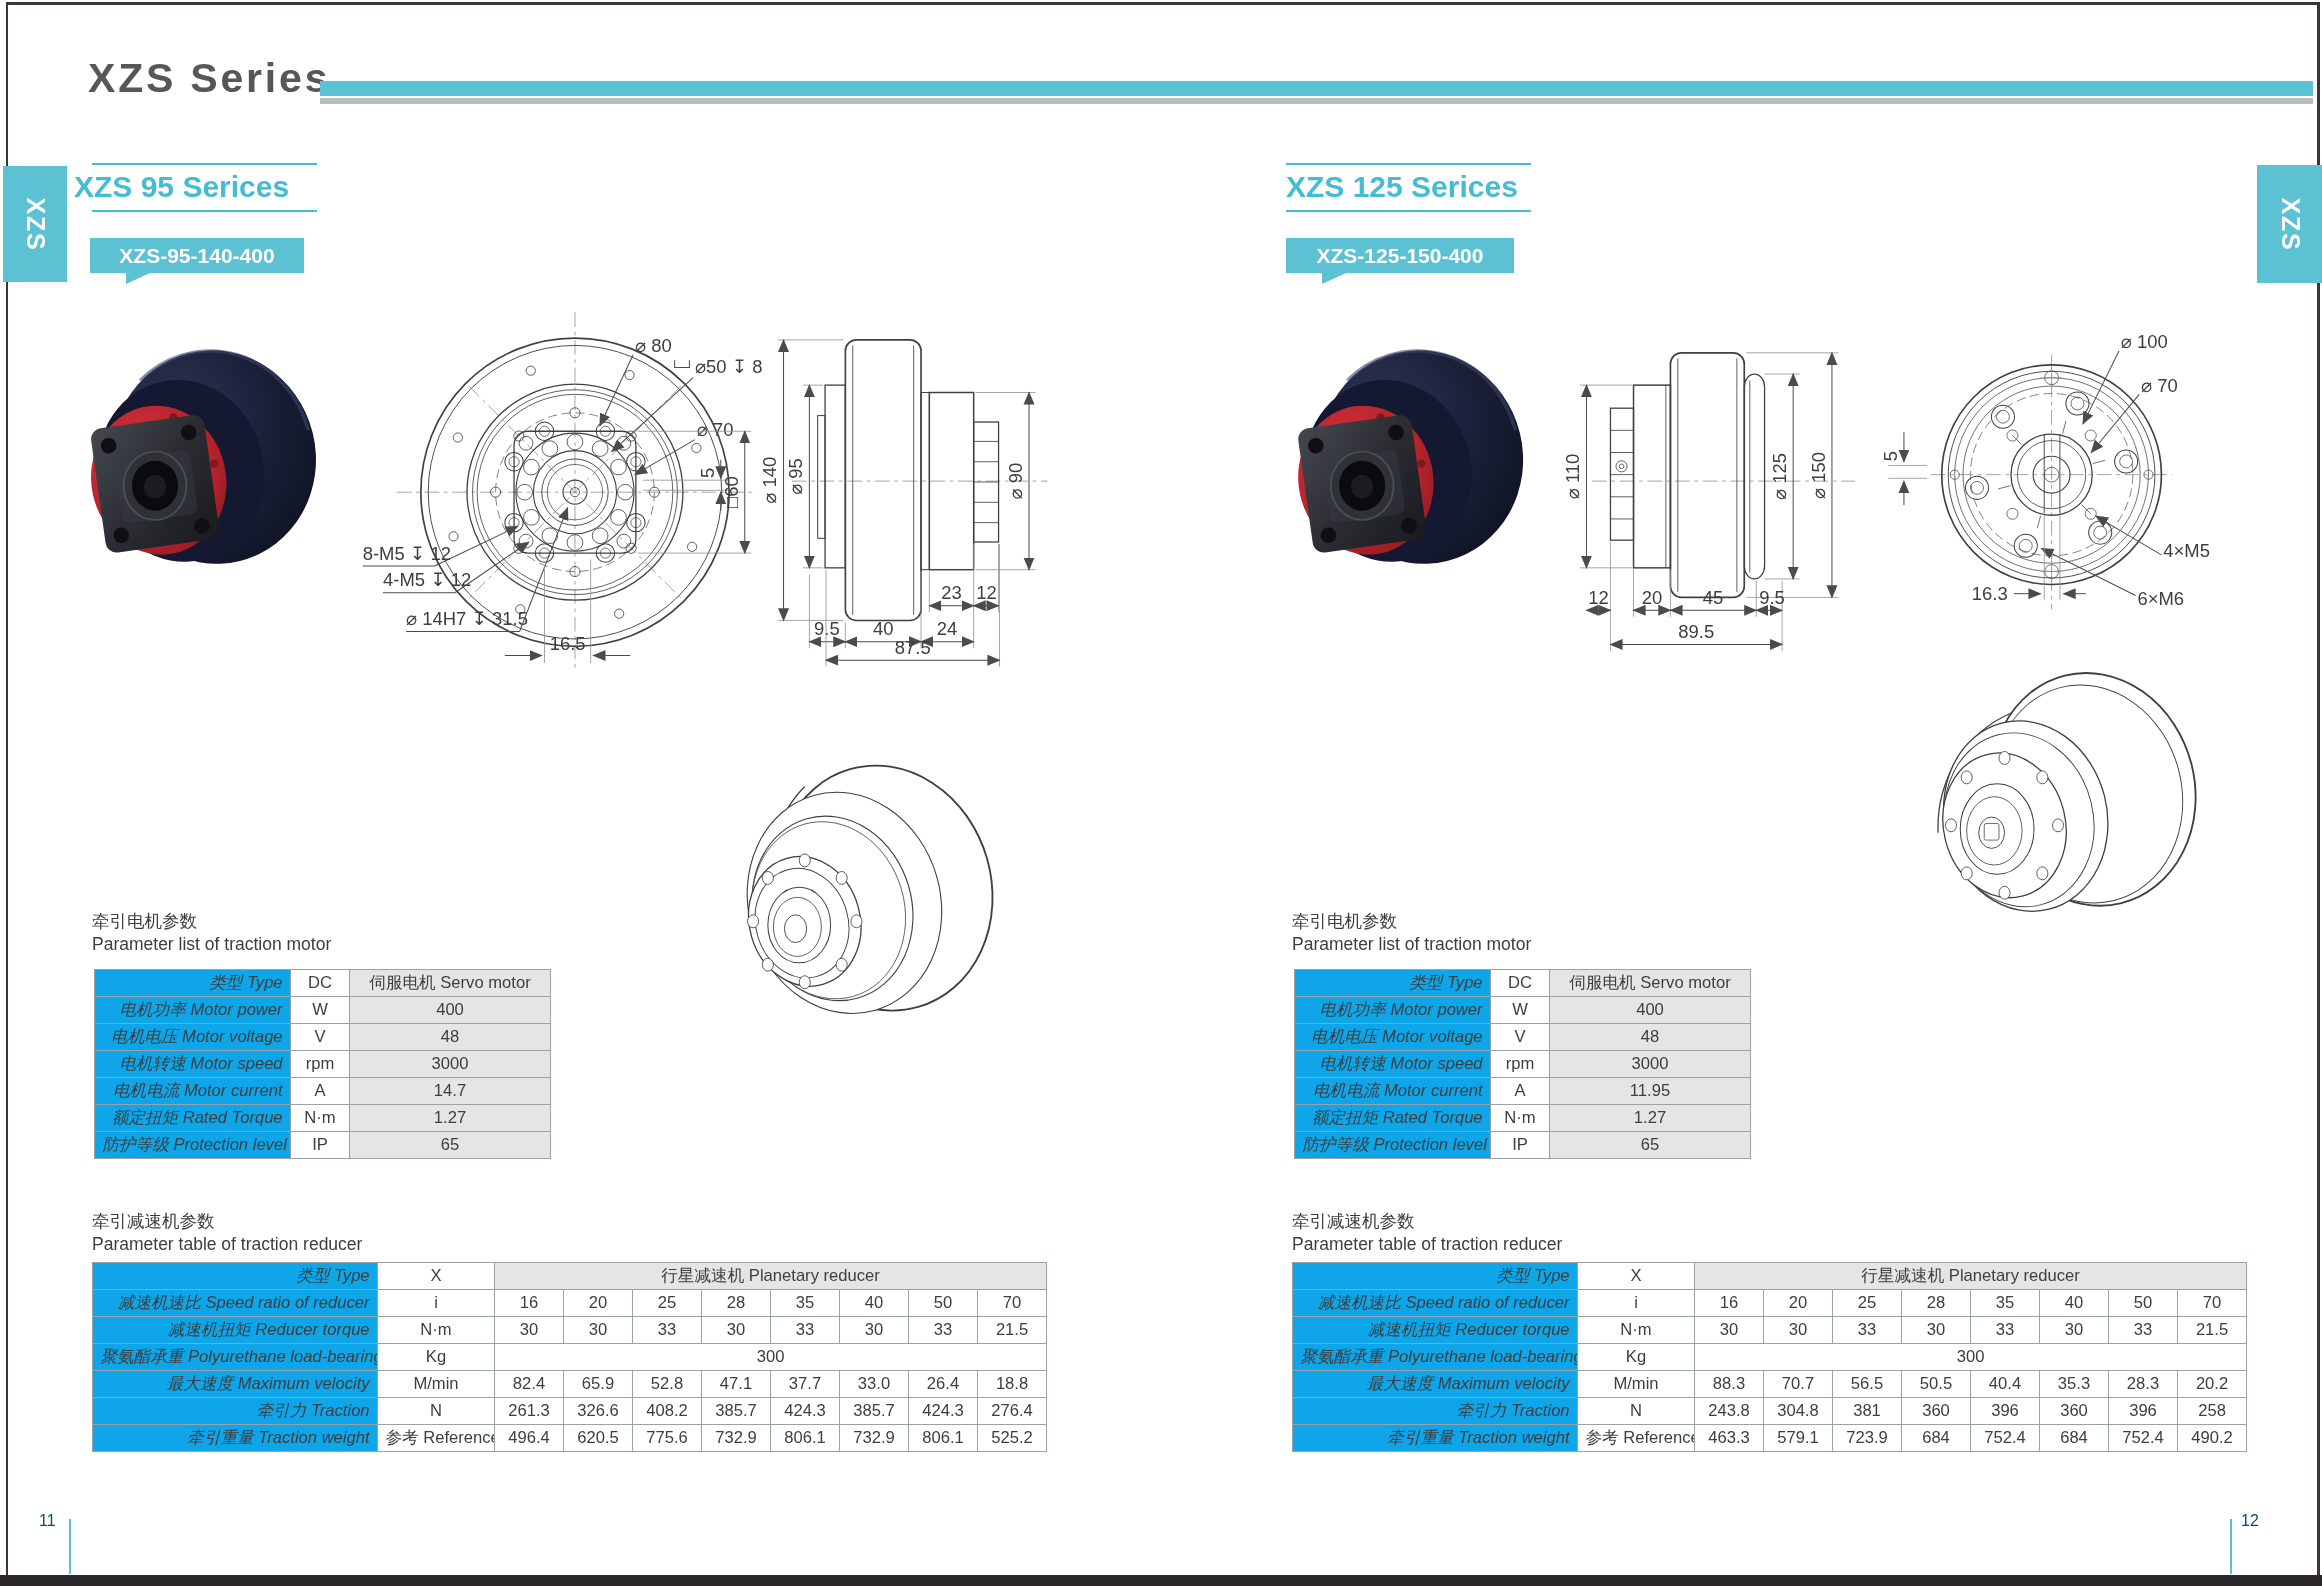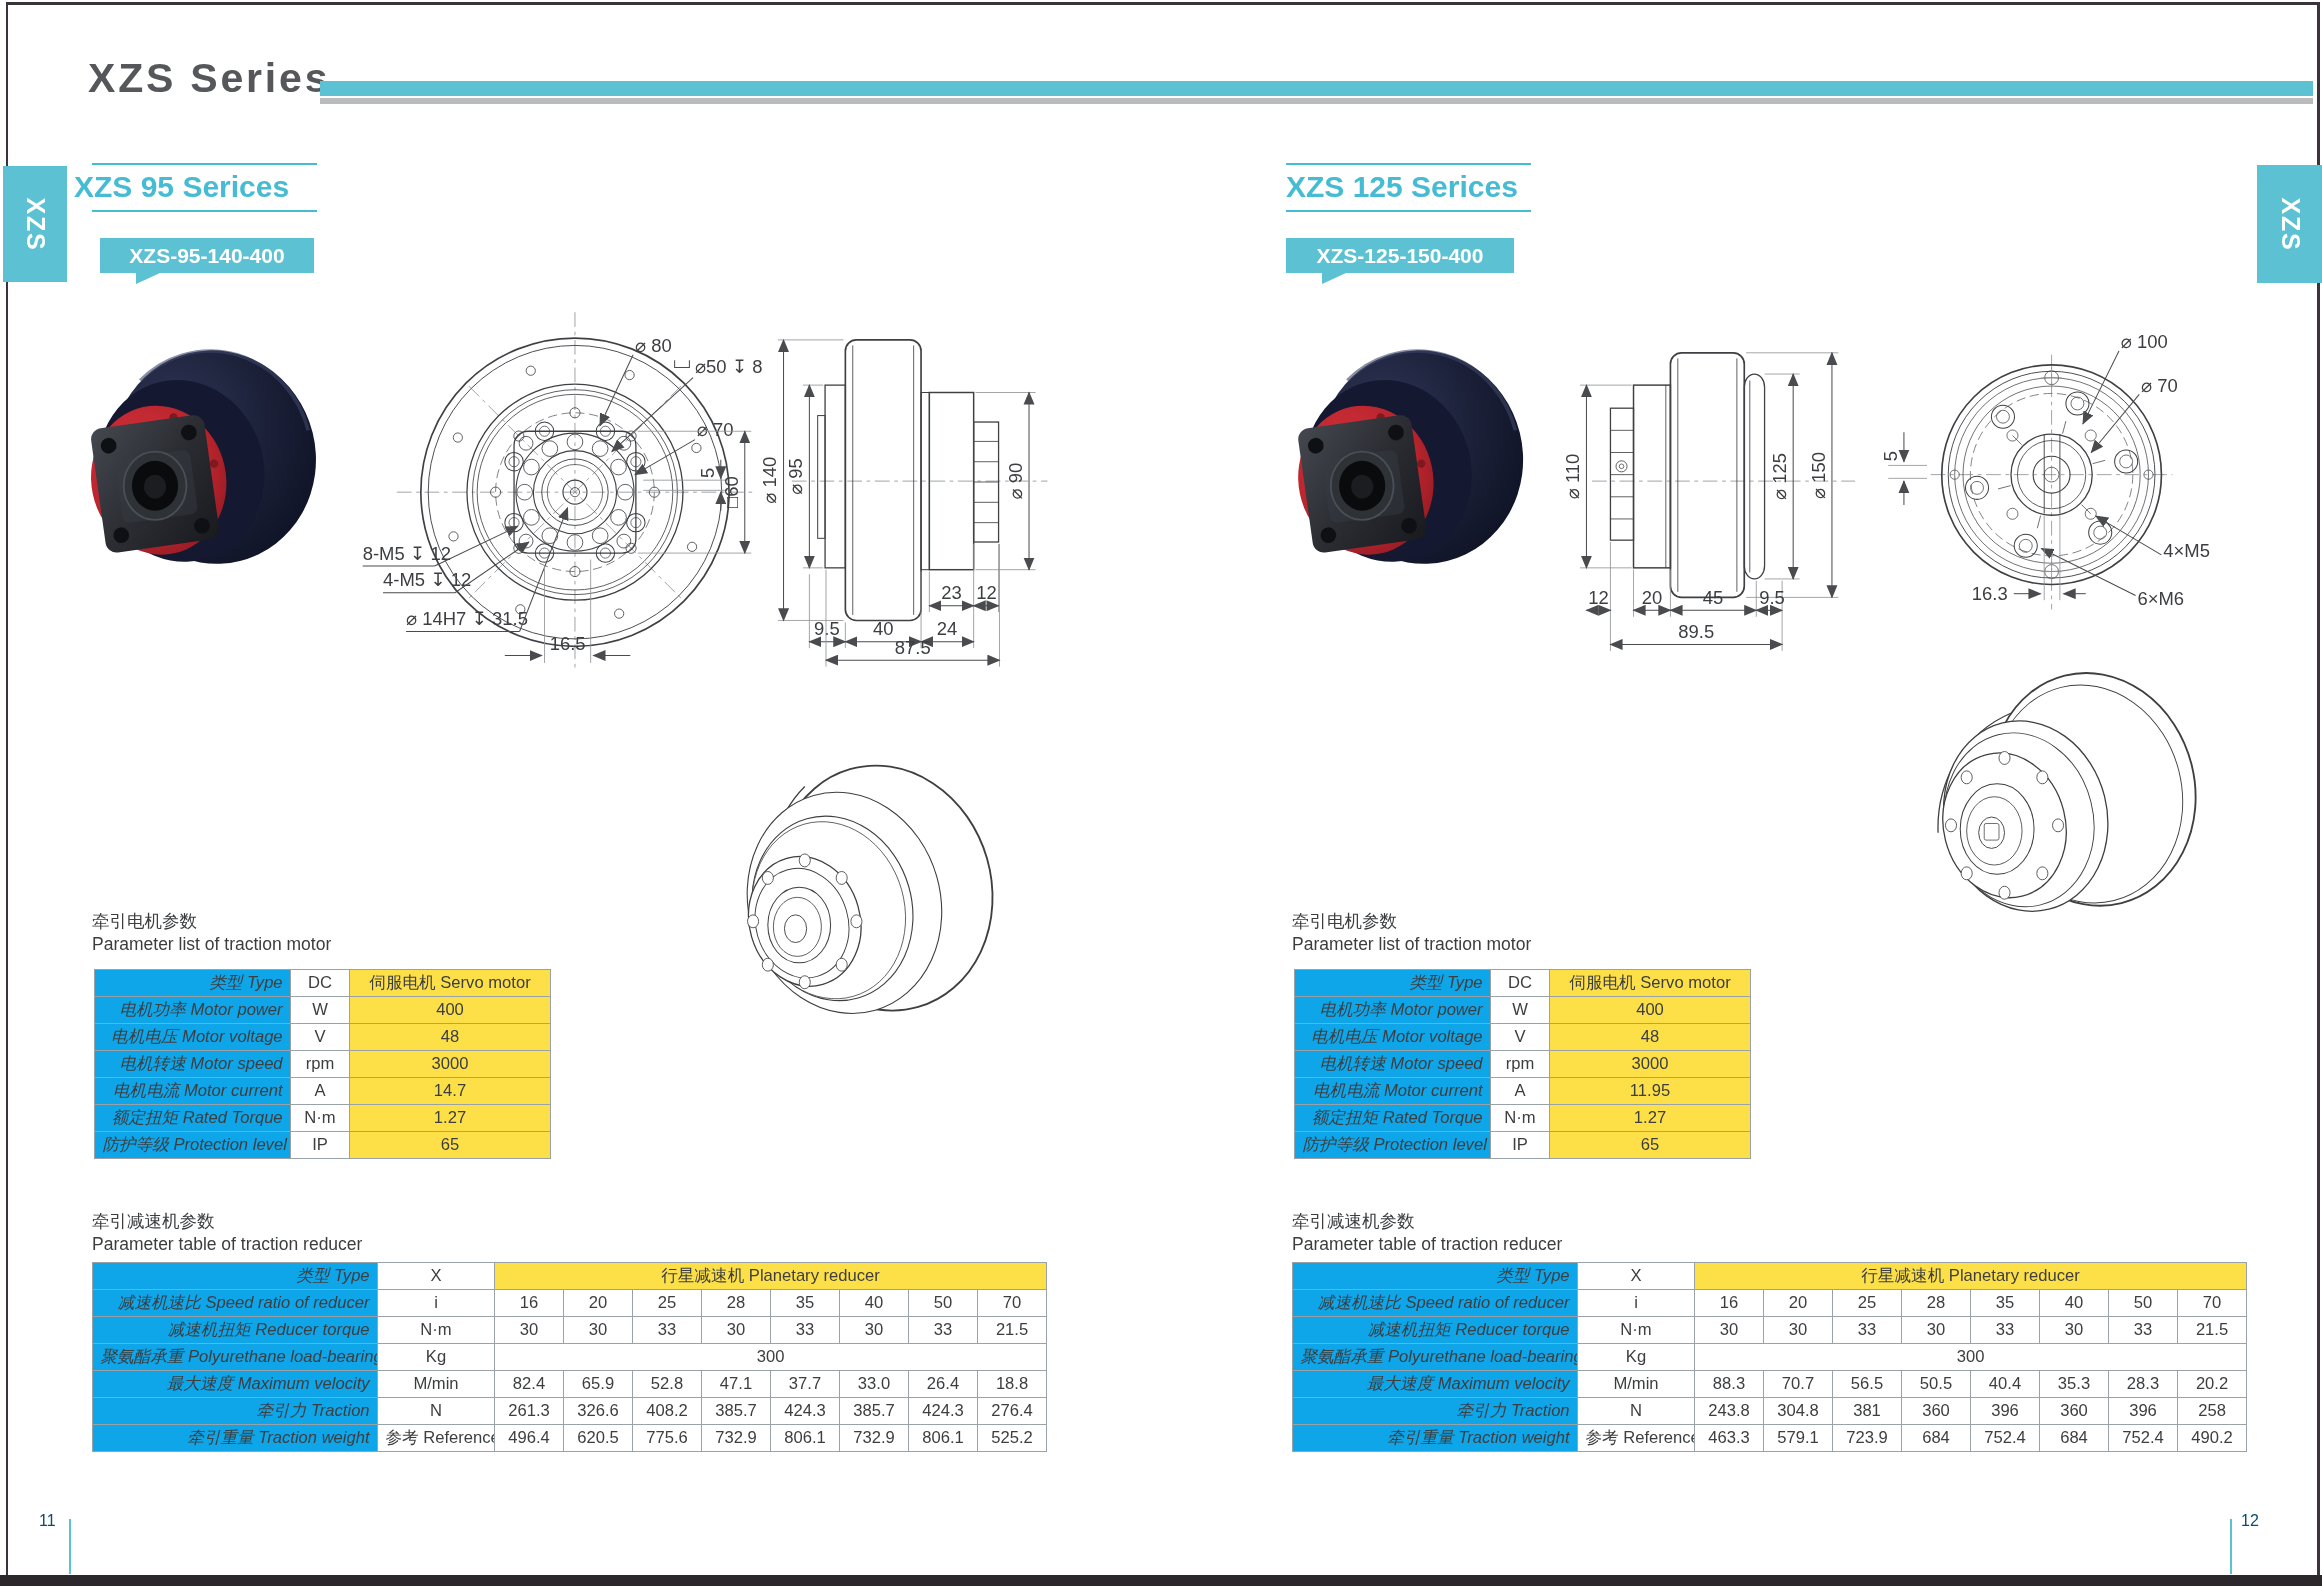--- a/index.html
+++ b/index.html
@@ -26,21 +26,21 @@
   
   .badge{background:#5cc1d3;color:#fff;font-weight:bold;font-size:21px;text-align:center;height:35px;line-height:35px;}
   .badge::after{content:"";position:absolute;left:36px;top:35px;width:0;height:0;
     border-top:11px solid #5cc1d3;border-right:24px solid transparent;}
   
   .tbl-title{font-size:17.5px;color:#3b3d3f;line-height:1.3;}
   table{position:absolute;border-collapse:collapse;table-layout:fixed;color:#3c3e40;}
   td{border:0.9px solid #99a2a7;height:26px;padding:0 7.4px;white-space:nowrap;overflow:hidden;font-size:16.6px;}
   td.lab{background:#0ea5e9;text-align:right;font-style:italic;}
   td.unit{background:#ffffff;text-align:center;}
-  td.val{background:#fde047;text-align:center;}
+  td.val{background:#e5e5e5;text-align:center;}
   td.c{background:#ffffff;text-align:center;}
   
   .pagenum{font-size:16px;color:#0c4a6e;}
   .tick{width:1.8px;background:#5cc1d3;}
   
   svg.art{position:absolute;left:0;top:0;pointer-events:none;}
   .dim{font-size:20px;fill:#3d3e41;}
   .lnA{stroke:#3f4043;fill:none;}
   .ext{stroke:#909295;stroke-width:0.9;fill:none;}
   .dimln{stroke:#4a4b4e;stroke-width:1.1;fill:none;}
@@ -64,21 +64,21 @@
   <div class="abs side-tab tab-l">
     <span>XZS</span>
   </div>
   <div class="abs side-tab tab-r">
     <span>XZS</span>
   </div>
 
   <div class="abs sec-line" style="left:92px;top:163px;width:225px;"></div>
   <div class="abs sec-head" style="left:74px;top:170px;">XZS 95 Serices</div>
   <div class="abs sec-line" style="left:92px;top:210px;width:225px;"></div>
-  <div class="abs badge" style="left:100px;top:238px;width:214px;">XZS-95-140-400</div>
+  <div class="abs badge" style="left:90px;top:238px;width:214px;">XZS-95-140-400</div>
 
   <div class="abs sec-line" style="left:1286px;top:163px;width:245px;"></div>
   <div class="abs sec-head" style="left:1286px;top:170px;">XZS 125 Serices</div>
   <div class="abs sec-line" style="left:1286px;top:210px;width:245px;"></div>
   <div class="abs badge" style="left:1286px;top:238px;width:228px;">XZS-125-150-400</div>
 
   <svg class="art" width="2322" height="1587" viewBox="0 0 2516 1719">
     <defs>
       <marker id="ar" viewBox="0 0 12 10" markerWidth="13" markerHeight="11" refX="11" refY="5" orient="auto-start-reverse">
         <path d="M0 0 L12 5 L0 10 z" fill="#4a4b4e"></path>

